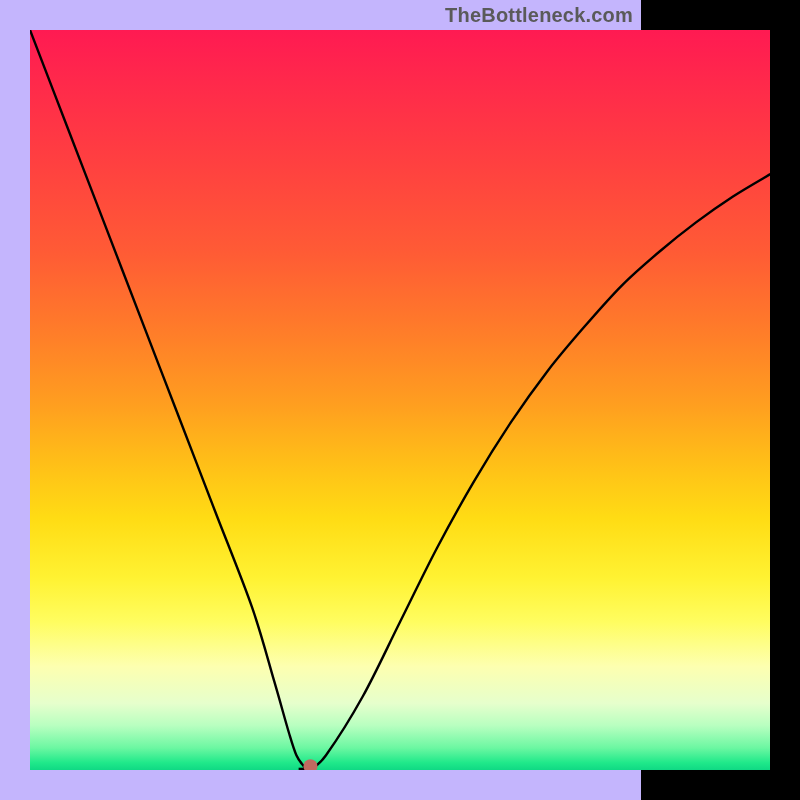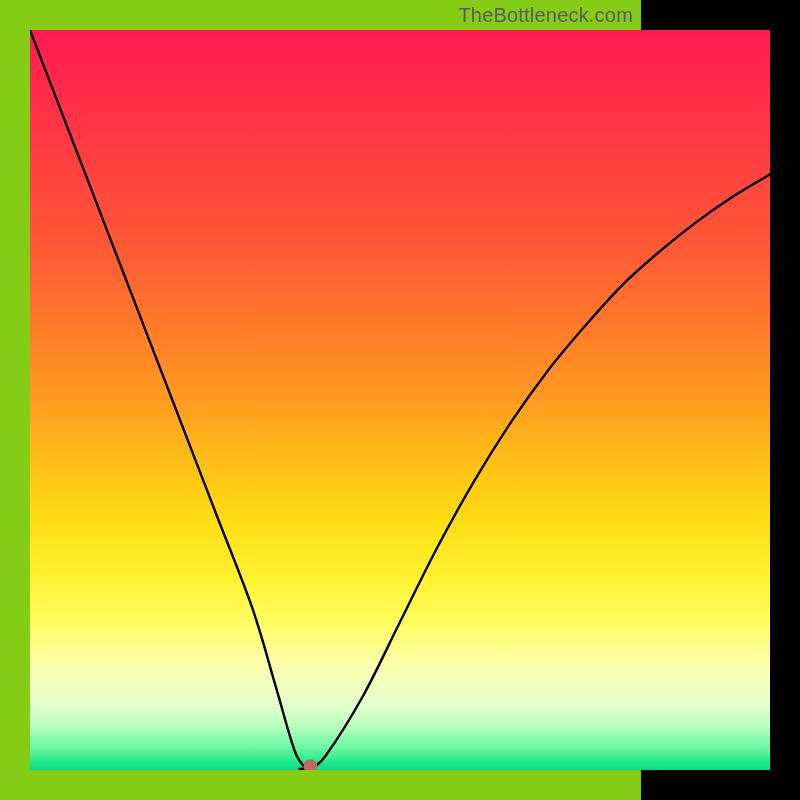--- a/index.html
+++ b/index.html
@@ -8,21 +8,22 @@
     width: 800px;
     height: 800px;
     overflow: hidden;
     background: #000;
     font-family: Arial, Helvetica, sans-serif;
   }
   .frame {
     position: relative;
     width: 641px;
     height: 800px;
-    background: #84cc16;
+    background: #c4b5fd;
+    font-weight: bold;
   }
   .plot-area {
     position: absolute;
     left: 30px;
     top: 30px;
     width: 740px;
     height: 740px;
     overflow: hidden;
   }
   .gradient-bg {

